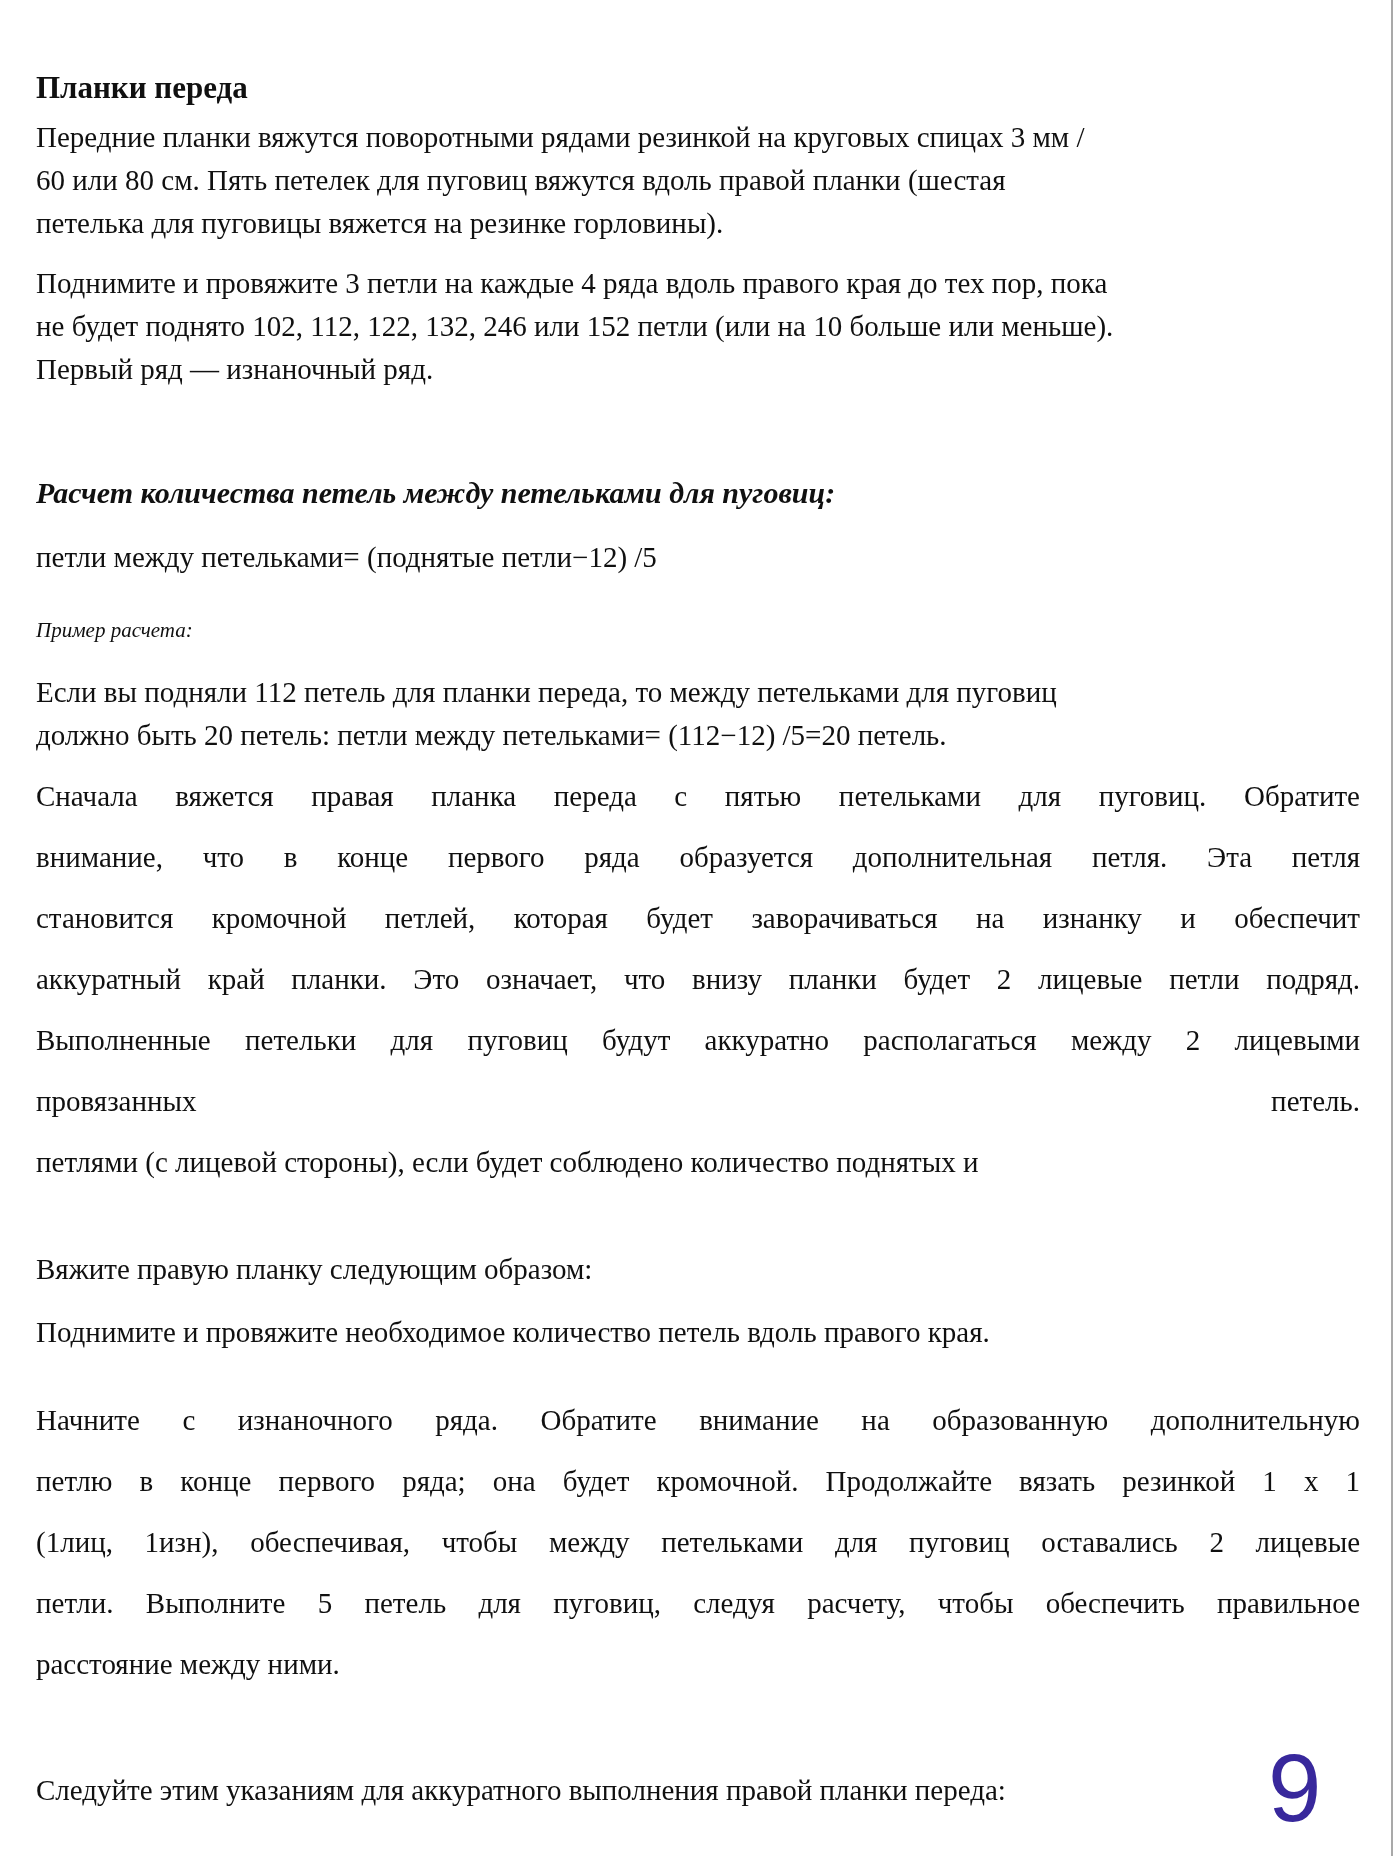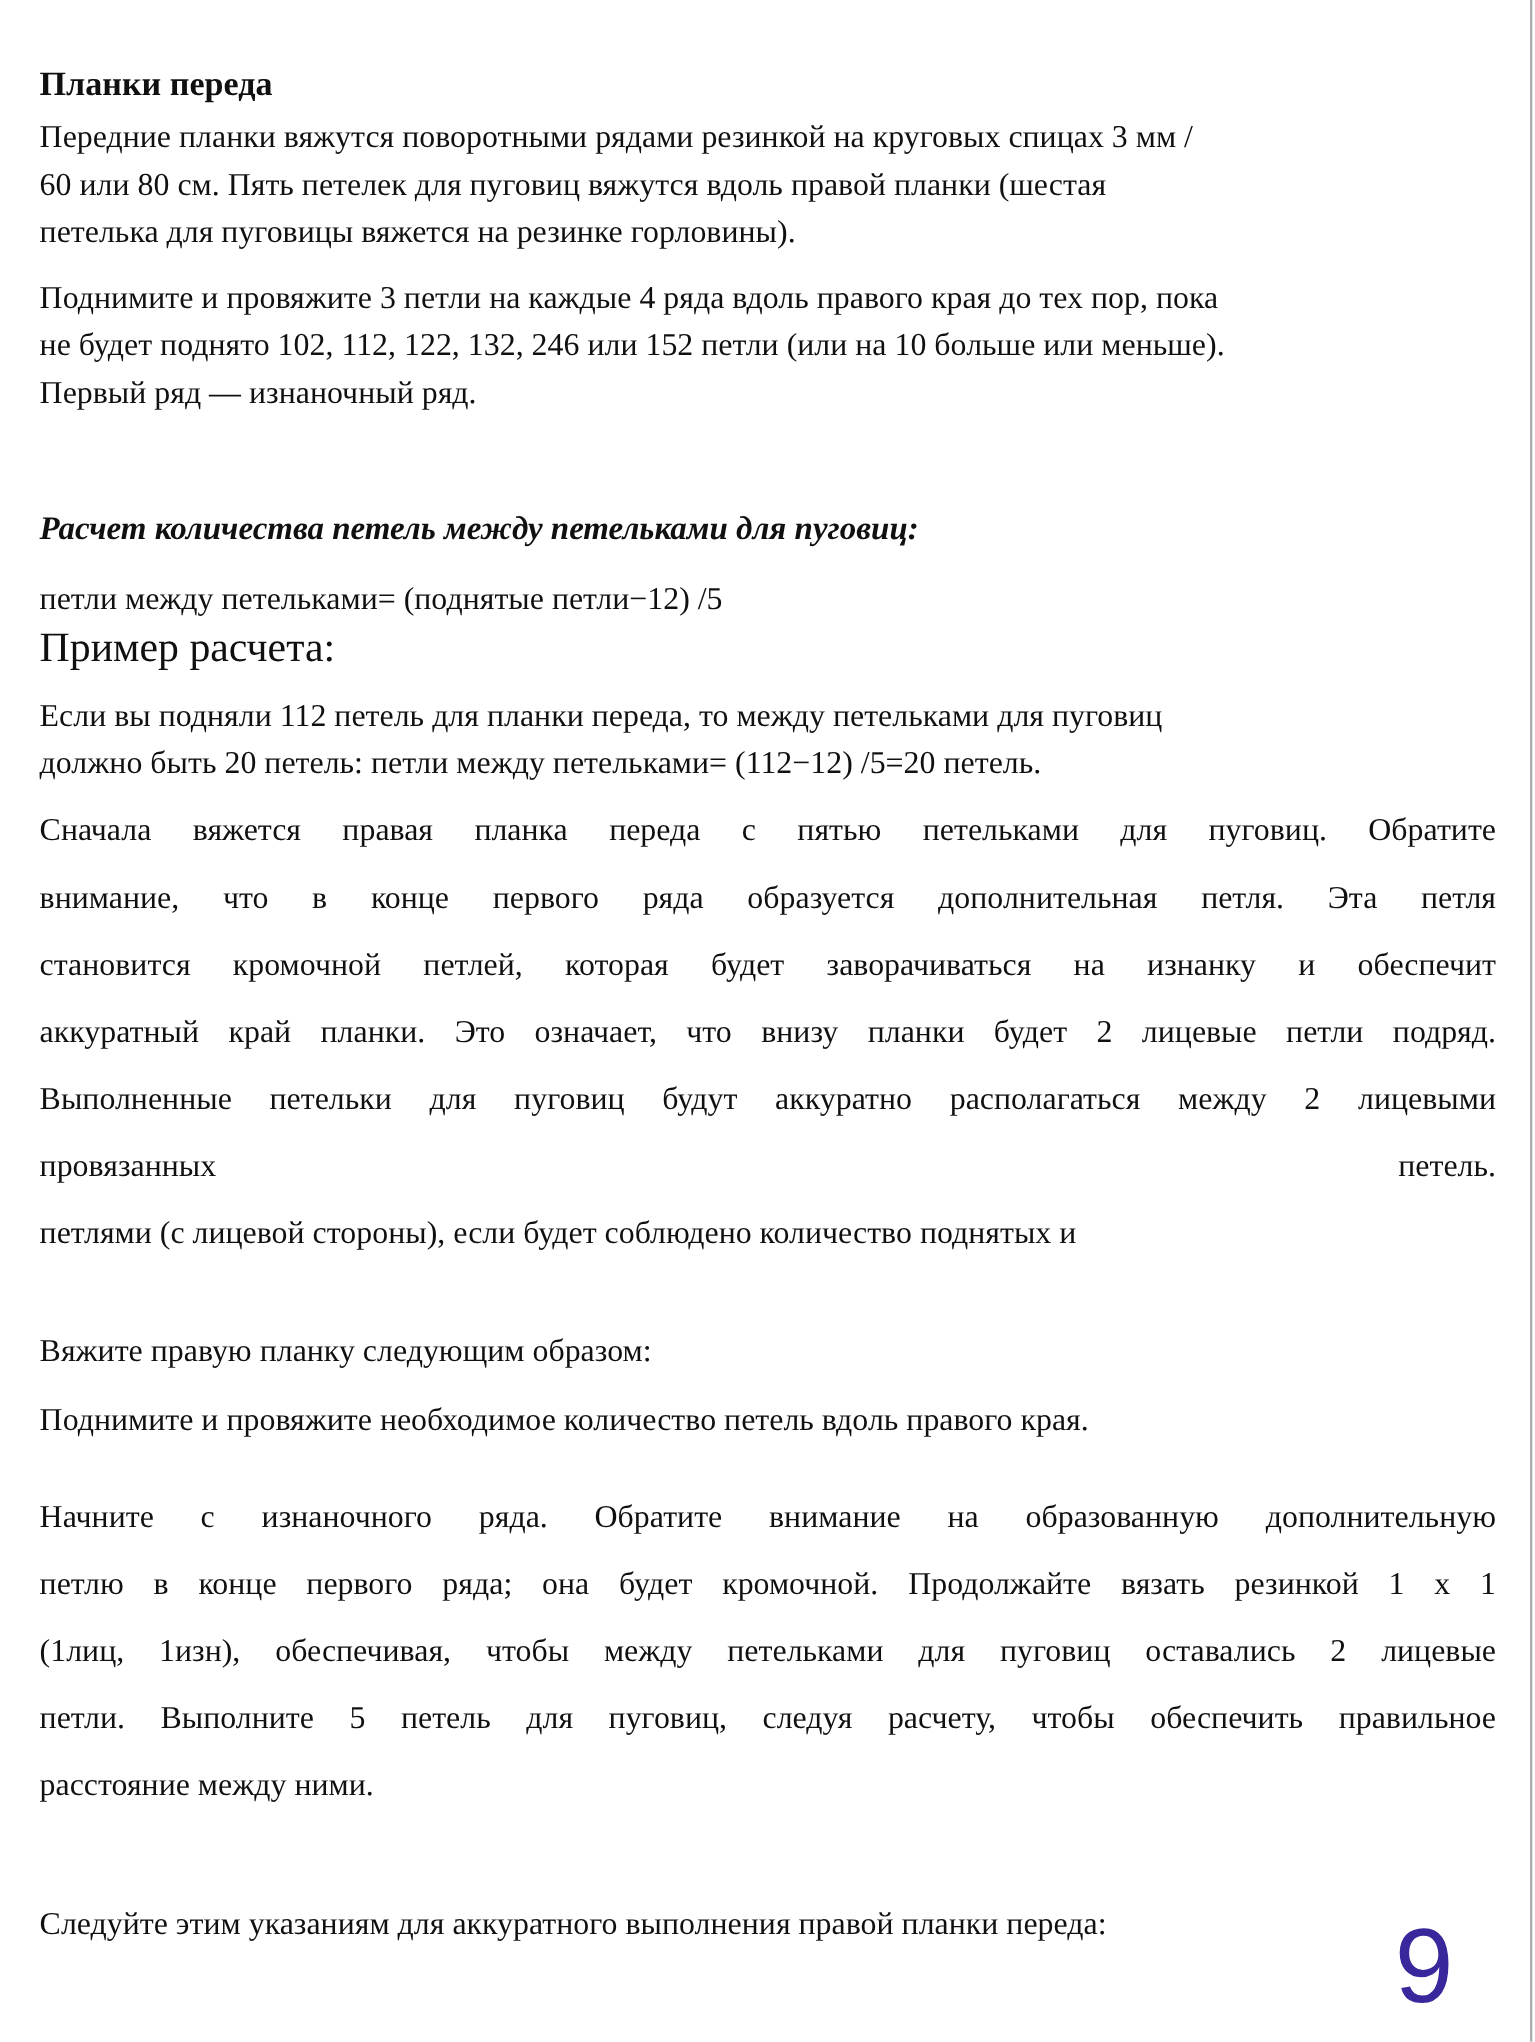--- a/index.html
+++ b/index.html
@@ -10,21 +10,21 @@
   body {
     width: 1395px;
     height: 1856px;
     position: relative;
     overflow: hidden;
     font-family: "Liberation Serif", serif;
     color: #101010;
   }
   .page-content {
     position: absolute;
-    top: 0;
+    top: 12px;
     left: 36px;
     width: 1324px;
   }
   .doc-title {
     margin: 56px 0 0 0;
     font-size: 31px;
     font-weight: bold;
     line-height: 40px;
   }
   .para {
@@ -51,22 +51,23 @@
     font-weight: bold;
     font-style: italic;
     line-height: 43px;
   }
   .formula-line {
     margin-top: 22px;
     font-size: 29px;
     line-height: 43px;
   }
   .example-label {
-    margin-top: 1px;
-    font-size: 38px;
+    margin-top: 30px;
+    font-size: 21px;
+    font-style: italic;
     line-height: 43px;
   }
   .m-p3 { margin-top: 19px; }
   .m-p4 { margin-top: 9px; }
   .single-line {
     font-size: 29px;
     line-height: 43px;
     white-space: nowrap;
   }
   .knit-line { margin-top: 55px; }

